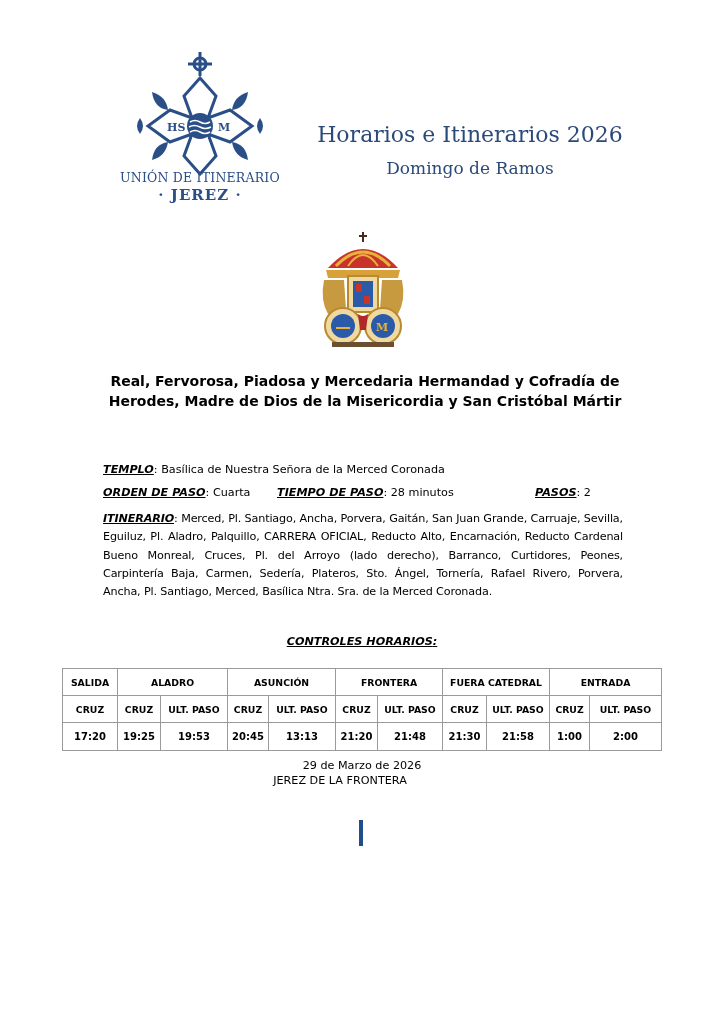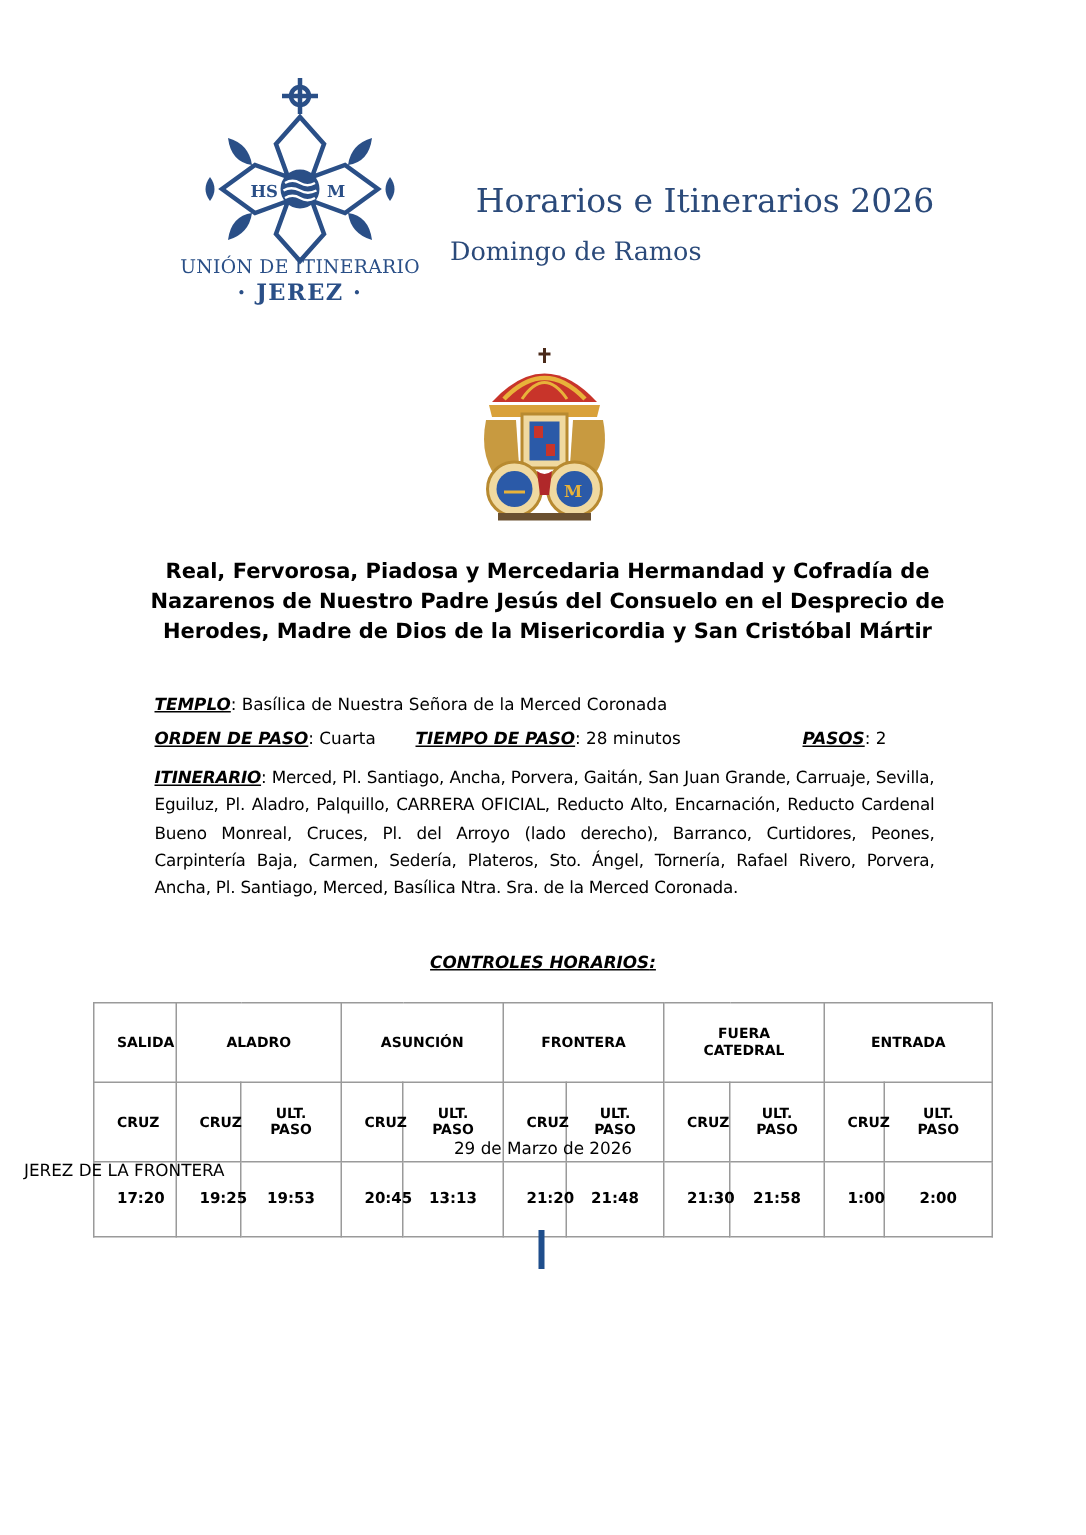--- a/index.html
+++ b/index.html
@@ -6,21 +6,21 @@
   body { width: 724px; height: 1023px; position: relative; overflow: hidden; font-family: "DejaVu Sans", sans-serif; color: #000; }
   .abs { position: absolute; }
 
   
   #logo { left: 112px; top: 48px; width: 175px; height: 160px; }
   #logo-text1 { left: 100px; top: 170px; width: 200px; text-align: center; font-family: "DejaVu Serif", serif; font-size: 12.5px; color: #2a4f87; letter-spacing: 0.2px; }
   #logo-text2 { left: 100px; top: 186px; width: 200px; text-align: center; font-family: "DejaVu Serif", serif; font-size: 15px; font-weight: bold; color: #2a4f87; letter-spacing: 1px; }
 
   
   #title { left: 300px; top: 122px; width: 340px; text-align: center; font-family: "DejaVu Serif", serif; font-size: 22px; color: #2b4a7a; }
-  #subtitle { left: 300px; top: 158px; width: 340px; text-align: left; font-family: "DejaVu Serif", serif; font-size: 17px; color: #2b4a7a; }
+  #subtitle { left: 300px; top: 158px; width: 340px; text-align: center; font-family: "DejaVu Serif", serif; font-size: 17px; color: #2b4a7a; }
 
   
   #crest { left: 318px; top: 230px; width: 90px; height: 118px; }
 
   
   #hermandad { left: 100px; top: 371px; width: 530px; text-align: center; font-family: "DejaVu Sans", sans-serif; font-weight: bold; font-size: 14px; line-height: 20px; }
 
   
   .info { font-family: "DejaVu Sans", sans-serif; font-size: 11.2px; }
   .lbl { font-weight: bold; font-style: italic; text-decoration: underline; }
@@ -28,25 +28,25 @@
   #orden { left: 103px; top: 486px; }
   #tiempo { left: 277px; top: 486px; }
   #pasos { left: 535px; top: 486px; }
   #itinerario { left: 103px; top: 510px; width: 520px; text-align: justify; line-height: 18.3px; font-size: 11.2px; letter-spacing: -0.15px; }
 
   
   #controles-title { left: 0; top: 635px; width: 724px; text-align: center; font-weight: bold; font-style: italic; text-decoration: underline; font-size: 11.2px; }
   #controles-title span.colon { text-decoration: none; }
 
   table#horarios { position: absolute; left: 62px; top: 668px; width: 599px; border-collapse: collapse; table-layout: fixed; }
-  table#horarios td { border: 1px solid #9a9a9a; text-align: center; font-weight: bold; font-size: 9.3px; height: 18px; padding: 15px; font-family: "DejaVu Sans", sans-serif; }
+  table#horarios td { border: 1px solid #9a9a9a; text-align: center; font-weight: bold; font-size: 9.3px; height: 18px; padding: 4px; font-family: "DejaVu Sans", sans-serif; }
   table#horarios tr.vals td { font-size: 10px; height: 19px; }
 
   #fecha { left: 0; top: 759px; width: 724px; text-align: center; font-size: 11.2px; }
-  #ciudad { left: 16px; top: 774px; width: 672px; text-align: left; font-size: 11.2px; }
+  #ciudad { left: 4px; top: 774px; width: 672px; text-align: center; font-size: 11.2px; }
   #cursor { left: 359px; top: 820px; width: 4px; height: 26px; background: #1f4e8c; }
 </style>
 </head>
 <body>
 
 <svg id="logo" class="abs" viewBox="0 0 175 160">
   <g fill="none" stroke="#2a4f87" stroke-width="3">
 
     <circle cx="88" cy="16" r="6"></circle>
     <line x1="88" y1="4" x2="88" y2="28"></line>
@@ -96,21 +96,20 @@
   <ellipse cx="25" cy="96" rx="12" ry="12" fill="#2b5aa8"></ellipse>
   <ellipse cx="65" cy="96" rx="12" ry="12" fill="#2b5aa8"></ellipse>
   <path d="M18 98 h14" stroke="#e8b23a" stroke-width="2"></path>
   <text x="58" y="101" font-size="11" font-family="DejaVu Serif, serif" fill="#e8b23a" font-weight="bold">M</text>
   <path d="M40 84 q5 4 10 0 l-2 16 h-6 z" fill="#b0282a"></path>
   <rect x="14" y="112" width="62" height="5" fill="#6a5030"></rect>
 </svg>
 
 <div id="hermandad" class="abs">
   <div>Real, Fervorosa, Piadosa y Mercedaria Hermandad y Cofradía de</div>
-  <div>Nazarenos de Nuestro Padre Jesús del Consuelo en el Desprecio de</div>
   <div>Herodes, Madre de Dios de la Misericordia y San Cristóbal Mártir</div>
 </div>
 
 <div id="templo" class="abs info"><span class="lbl">TEMPLO</span>: <span>Basílica de Nuestra Señora de la Merced Coronada</span></div>
 <div id="orden" class="abs info"><span class="lbl">ORDEN DE PASO</span>: <span>Cuarta</span></div>
 <div id="tiempo" class="abs info"><span class="lbl">TIEMPO DE PASO</span>: <span>28 minutos</span></div>
 <div id="pasos" class="abs info"><span class="lbl">PASOS</span>: <span>2</span></div>
 <div id="itinerario" class="abs info"><span class="lbl">ITINERARIO</span>: <span>Merced, Pl. Santiago, Ancha, Porvera, Gaitán, San Juan Grande, Carruaje, Sevilla, Eguiluz, Pl. Aladro, Palquillo, CARRERA OFICIAL, Reducto Alto, Encarnación, Reducto Cardenal Bueno Monreal, Cruces, Pl. del Arroyo (lado derecho), Barranco, Curtidores, Peones, Carpintería Baja, Carmen, Sedería, Plateros, Sto. Ángel, Tornería, Rafael Rivero, Porvera, Ancha, Pl. Santiago, Merced, Basílica Ntra. Sra. de la Merced Coronada.</span></div>
 
 <div id="controles-title" class="abs"><span>CONTROLES HORARIOS</span><span class="colon">:</span></div>

